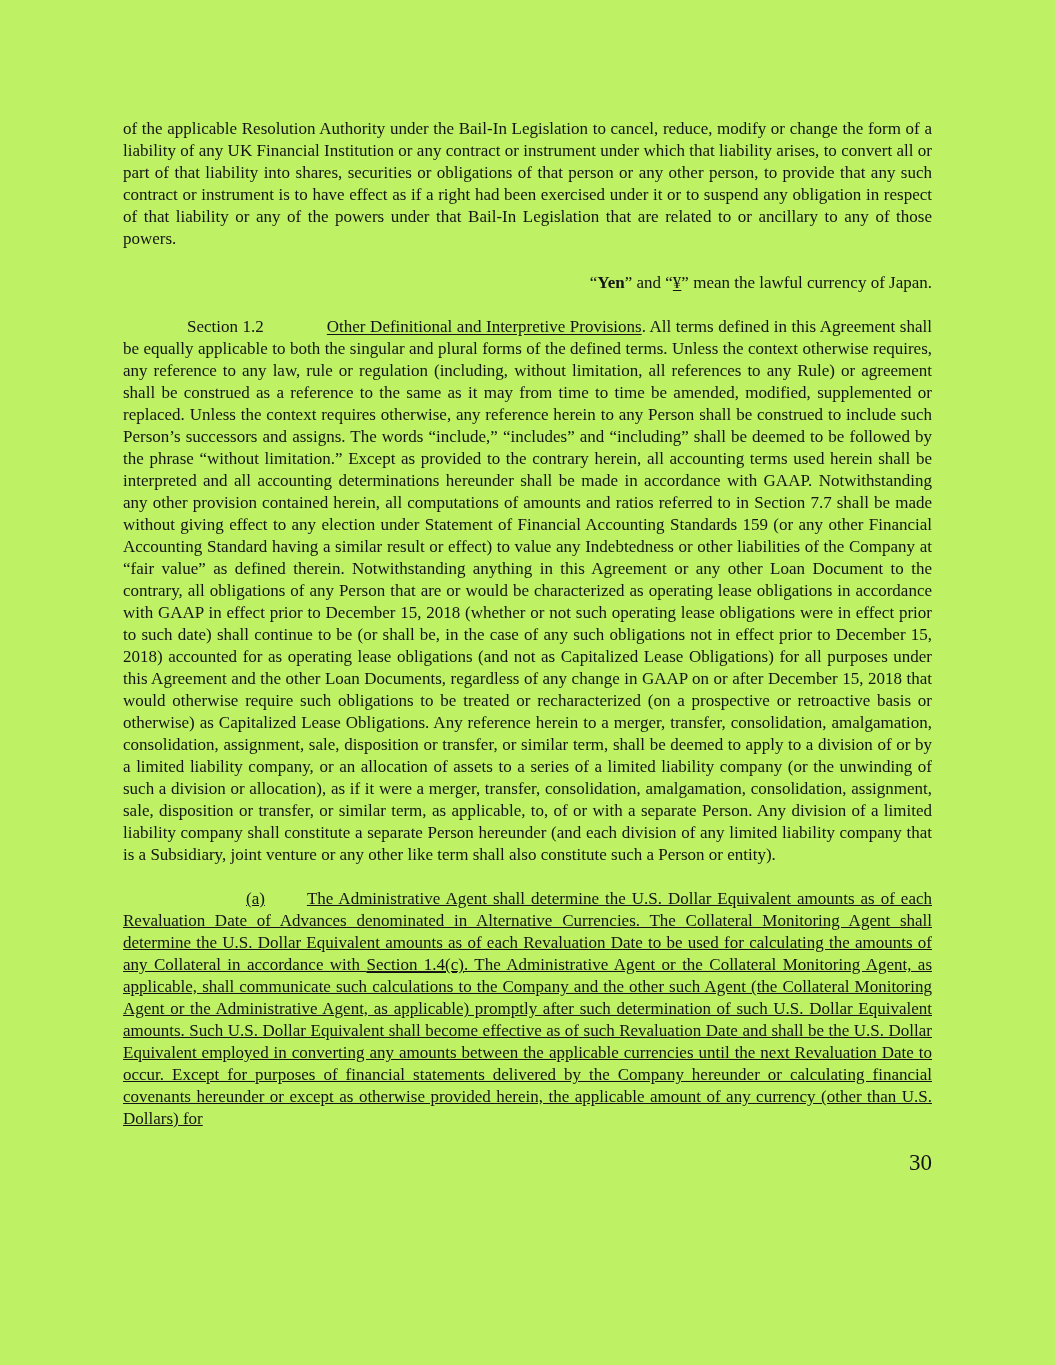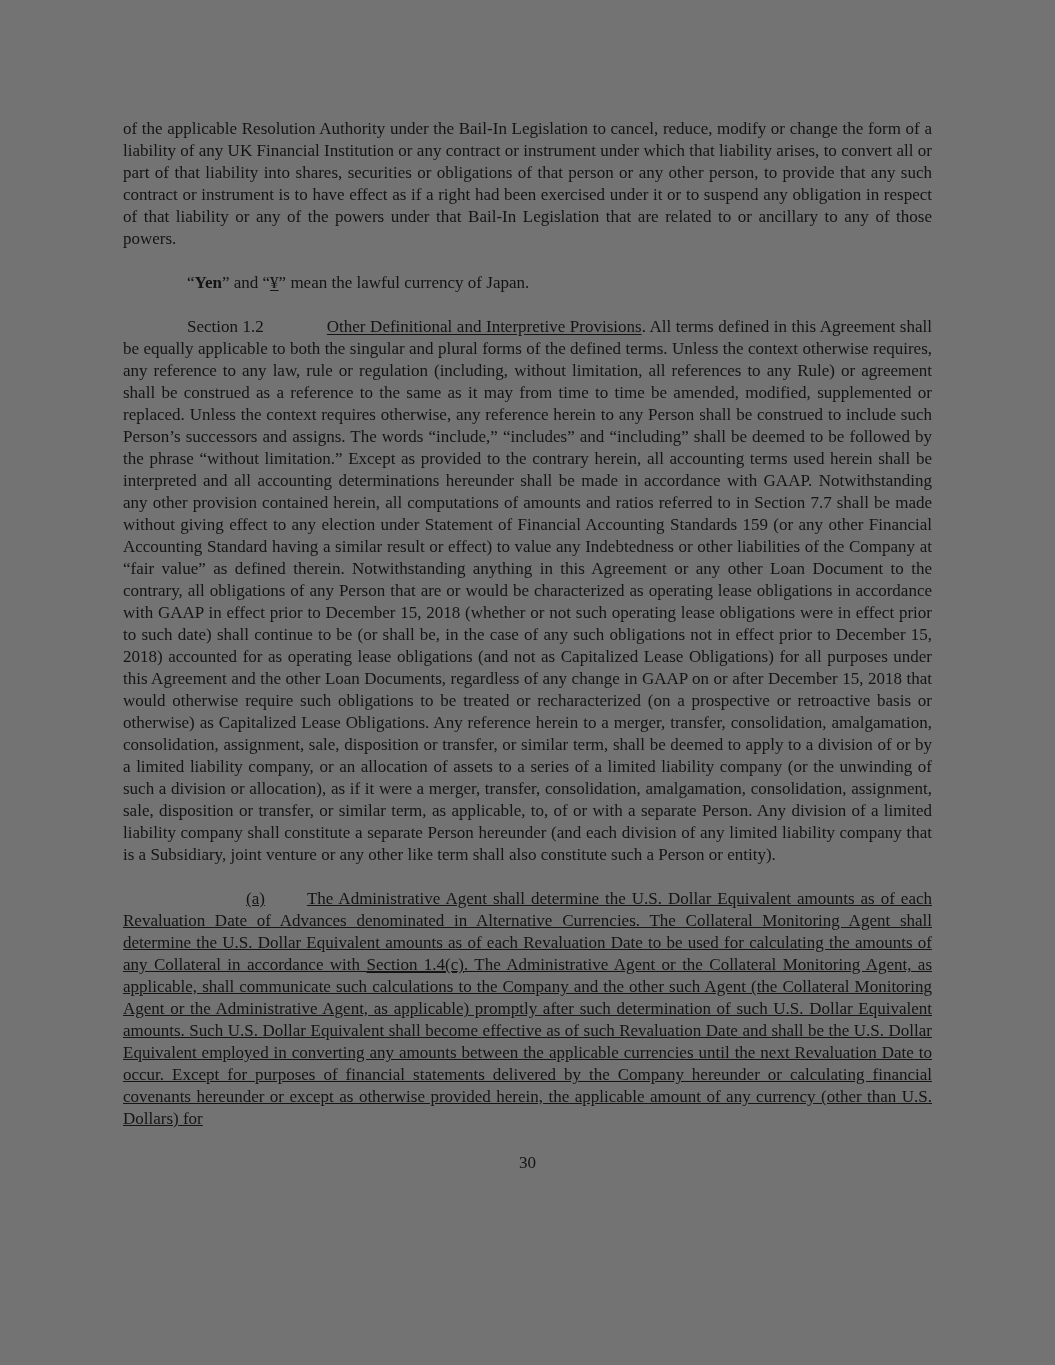--- a/index.html
+++ b/index.html
@@ -5,38 +5,38 @@
   html, body {
     margin: 0;
     padding: 0;
     background: #ffffff;
   }
   .page {
     position: relative;
     width: 1055px;
     height: 1365px;
     margin: 0 auto;
-    background: #737373;
+    background: #bef264;
     box-sizing: border-box;
     padding: 118px 123px 0 123px;
     font-family: "Liberation Serif", "DejaVu Serif", serif;
     color: #141414;
     overflow: hidden;
   }
   .body-text {
     width: 809px;
     font-size: 17px;
     line-height: 22px;
   }
   p.para {
     margin: 0 0 22px 0;
     text-align: justify;
   }
   p.para.single {
-    text-align: left;
+    text-align: right;
   }
   .indent {
     text-indent: 64px;
   }
   .indent2 {
     text-indent: 123px;
     text-decoration: underline;
   }
   .tab {
     display: inline-block;
@@ -50,22 +50,22 @@
     text-decoration: underline;
     text-underline-offset: 2px;
   }
   b {
     font-weight: bold;
   }
   .footer-area {
     width: 809px;
   }
   .page-number {
-    text-align: center;
-    font-size: 17px;
+    text-align: right;
+    font-size: 23px;
     line-height: 22px;
     margin-top: 4px;
   }
   .doc-id {
     text-align: left;
     font-size: 13.5px;
     line-height: 18px;
     margin-top: 2px;
   }
 </style>

